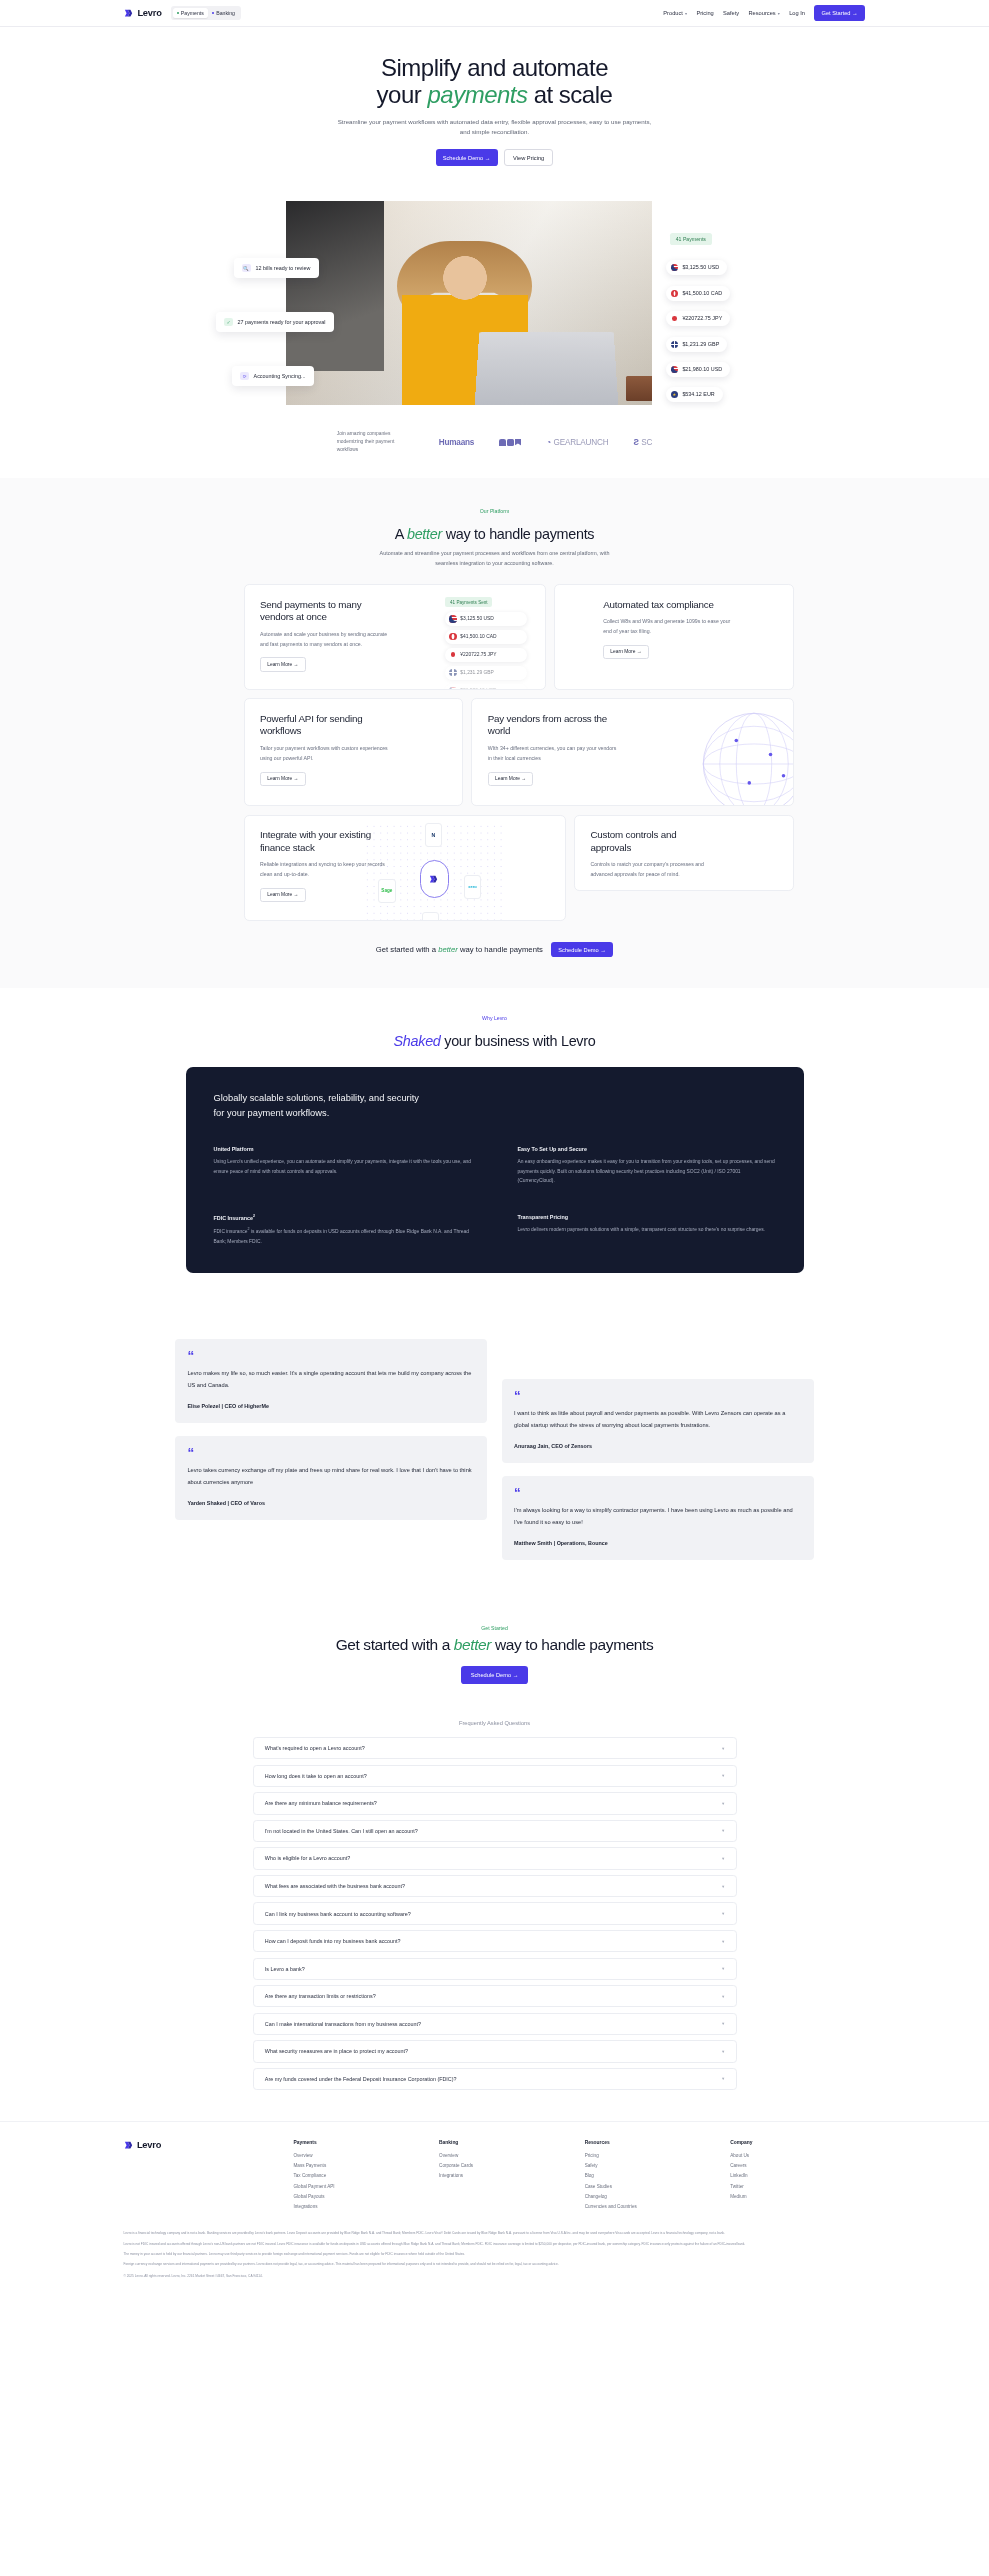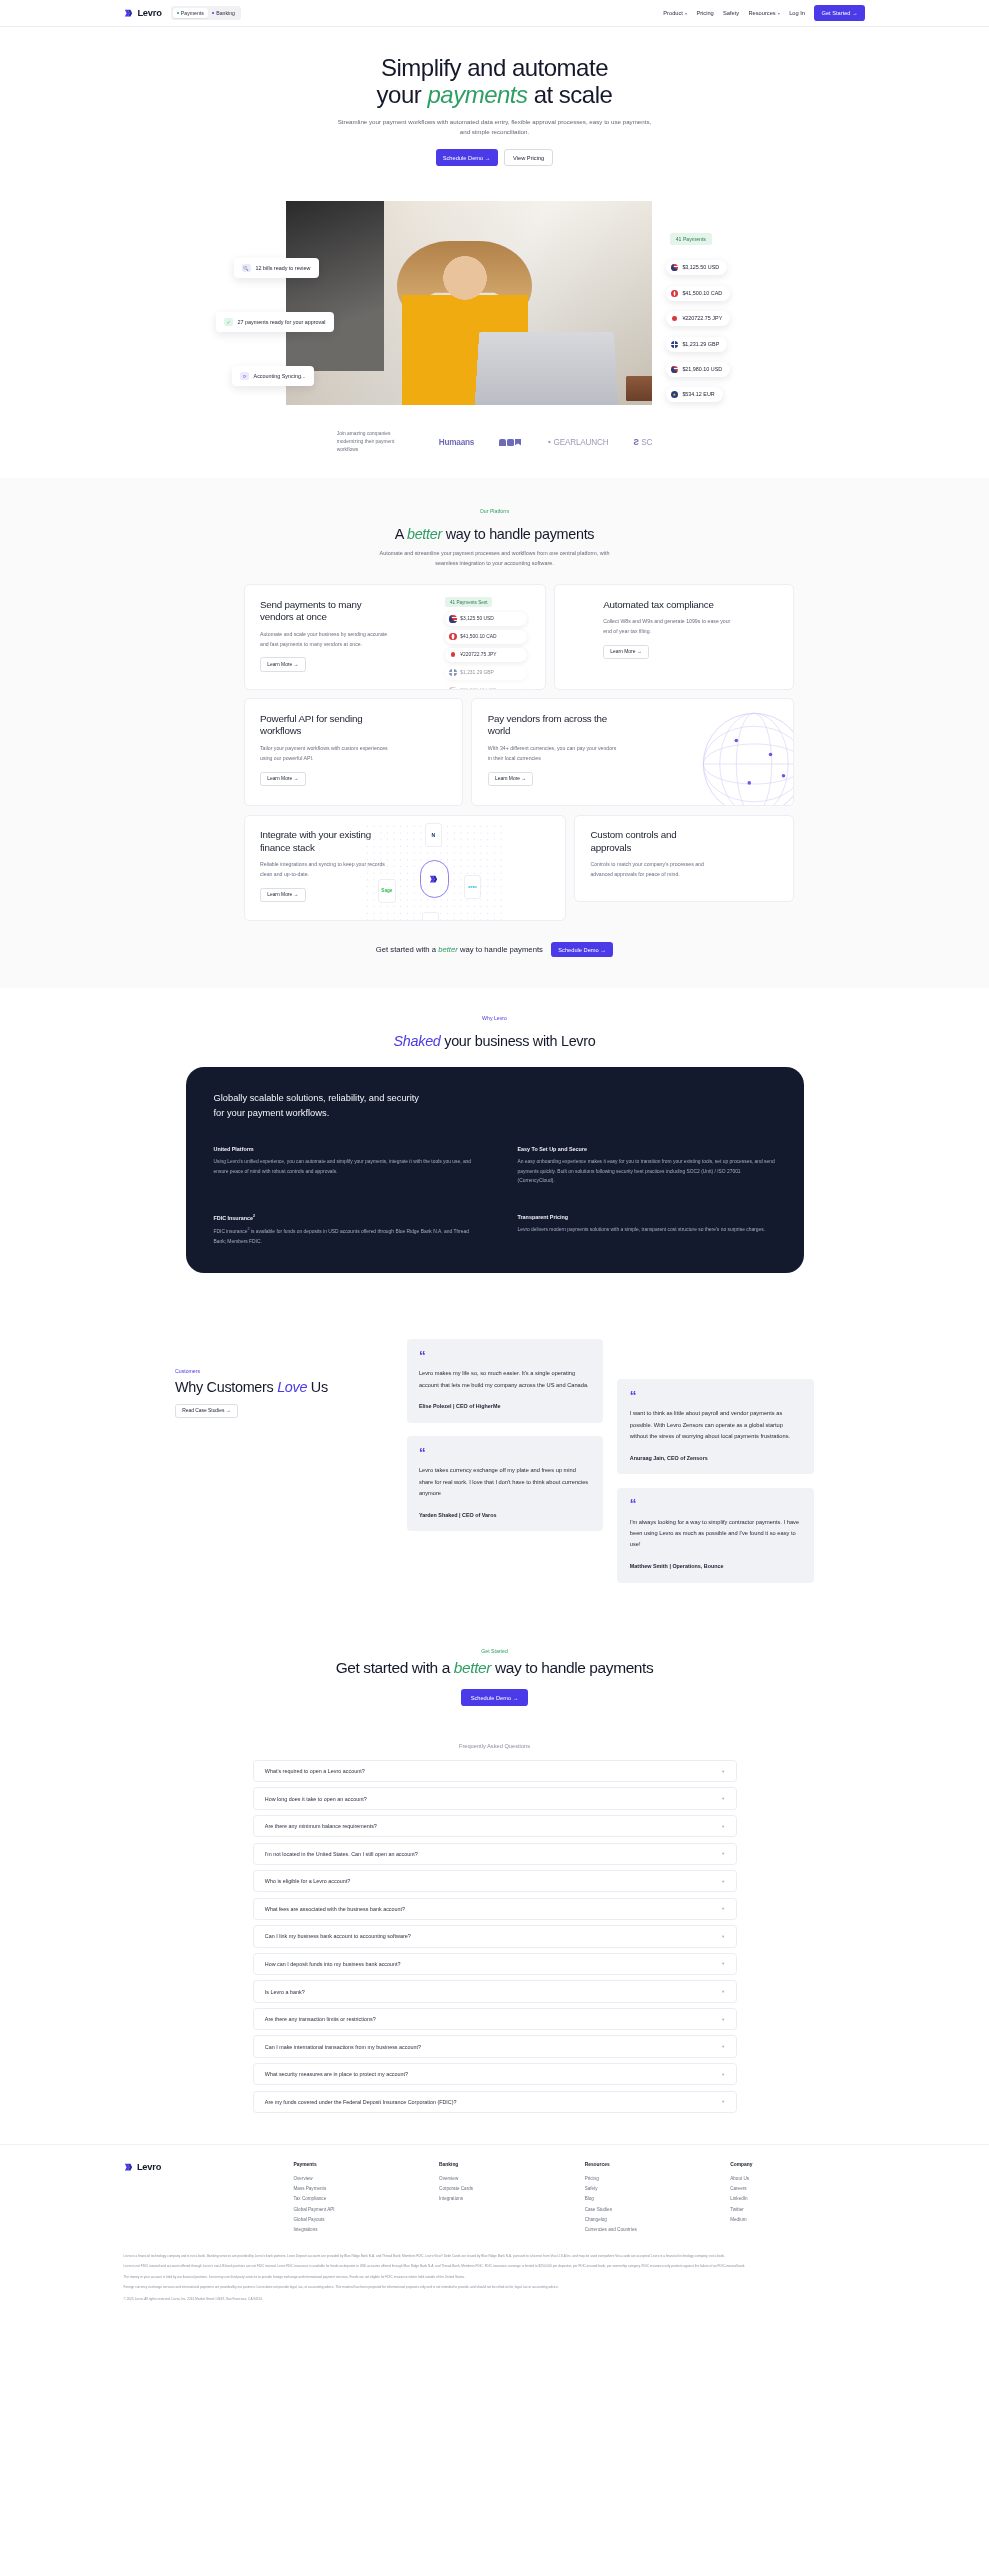--- a/index.html
+++ b/index.html
@@ -185,21 +185,21 @@
   }
   .int-dots { position:absolute; inset:0; background-image: radial-gradient(#ddd9f7 0.7px, transparent 0.7px); background-size: 6.7px 6.7px; }
 
   .cta-inline { display: flex; align-items: center; justify-content: center; gap: 8.2px; padding: 21.6px 0 31px; }
   .cta-inline .txt { font-size: 7.7px; color: #1b2030; }
   .cta-inline .em { font-style: italic; color: #2f9e63; }
 
   
   .why { background: #fff; padding: 27px 0 36px; }
   .dark {
-    width: 618px; margin: 17.5px auto 0; background: #141a2e; border-radius: 18px;
+    width: 618px; margin: 17.5px auto 0; background: #141a2e; border-radius: 7px;
     padding: 24px 28px 27px; color: #fff;
   }
   .dark h3 { font-size: 9.3px; font-weight: 400; line-height: 1.65; max-width: 216px; color: #f4f5f8; }
   .dark-grid { margin-top: 24px; display: grid; grid-template-columns: 1fr 1fr; gap: 28px 46px; }
   .dk-t { font-size: 5.4px; font-weight: 700; color: #eef0f6; margin-bottom: 5.2px; }
   .dk-p { font-size: 4.9px; line-height: 2; color: #a7adbf; }
   .dk-t sup, .dk-p sup { font-size: 3.6px; }
 
   
   .cust { background: #fff; padding: 30px 0 36px; }
@@ -450,21 +450,21 @@
             <div class="int-tile" style="left:100px; top:52px; color:#17b3d6; font-size:4.1px;">xero</div>
             <div class="int-tile" style="left:58px; top:89px; color:#18a34a; font-size:4.6px;">qb</div>
             <div style="position:absolute;left:56px;top:37px;width:29px;height:38px;border:0.8px solid #8c7ff0;border-radius:15.5px;background:#fff;display:flex;align-items:center;justify-content:center;">
               <svg width="10.3" height="10.3" viewBox="0 0 24 24">
                   <path d="M2 4 L9 4 L13 12 L9 20 L2 20 L6 12 Z" fill="#4a3ae8"></path>
                   <path d="M9 4 L15 4 L19 12 L15 20 L9 20 L13 12 Z" fill="#2f2aa8"></path>
                 </svg>
             </div>
           </div>
         </div>
-        <div class="card half" style="height:87px;">
+        <div class="card half" style="height:76px;">
           <h3>Custom controls and approvals</h3>
           <p>Controls to match your company's processes and advanced approvals for peace of mind.</p>
         </div>
       </div>
     </div>
 
     <div class="cta-inline">
       <span class="txt">
         <span>Get started with a </span><span class="em">better</span><span> way to handle payments</span>
       </span>
@@ -495,27 +495,20 @@
         <div>
           <div class="dk-t">Transparent Pricing</div>
           <div class="dk-p">Levro delivers modern payments solutions with a simple, transparent cost structure so there's no surprise charges.</div>
         </div>
       </div>
     </div>
   </section>
 
   <section class="cust">
     <div class="cust-wrap">
-      <div class="cust-left">
-        <div class="eyebrow violet">Customers</div>
-        <h2>
-          <span>Why Customers </span><span class="em-v">Love</span><span> Us</span>
-        </h2>
-        <span class="btn-learn" style="margin-top:9.3px;">Read Case Studies →</span>
-      </div>
       <div class="cust-cols">
         <div class="cust-col">
           <div class="tcard">
             <div class="quote-mark">“</div>
             <p>Levro makes my life so, so much easier. It's a single operating account that lets me build my company across the US and Canada.</p>
             <div class="who">Elise Polezel | CEO of HigherMe</div>
           </div>
           <div class="tcard">
             <div class="quote-mark">“</div>
             <p>Levro takes currency exchange off my plate and frees up mind share for real work. I love that I don't have to think about currencies anymore</p>

